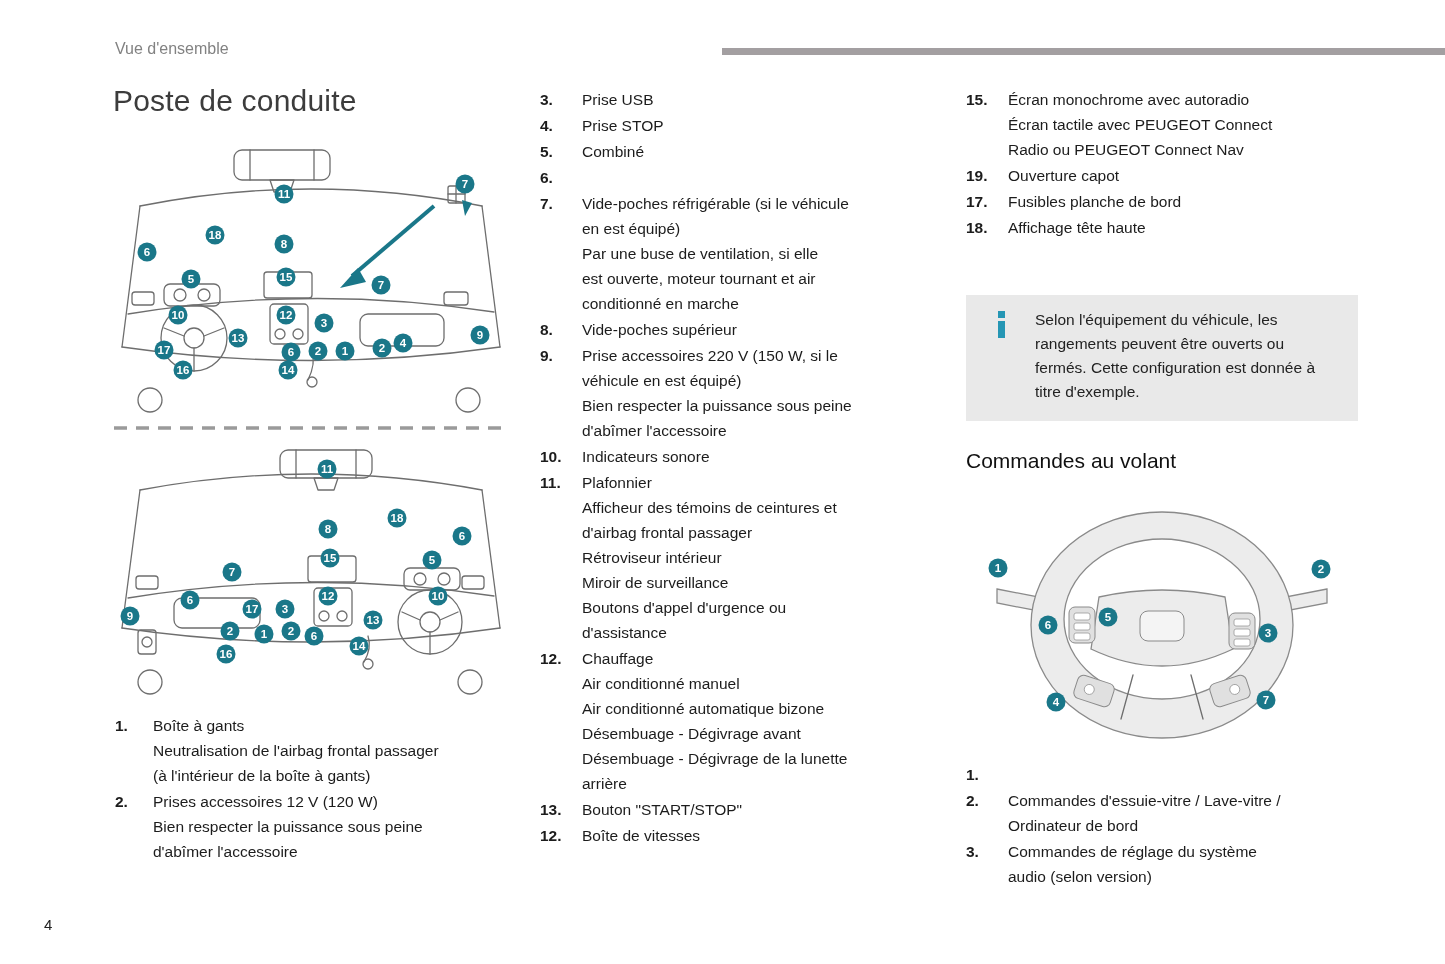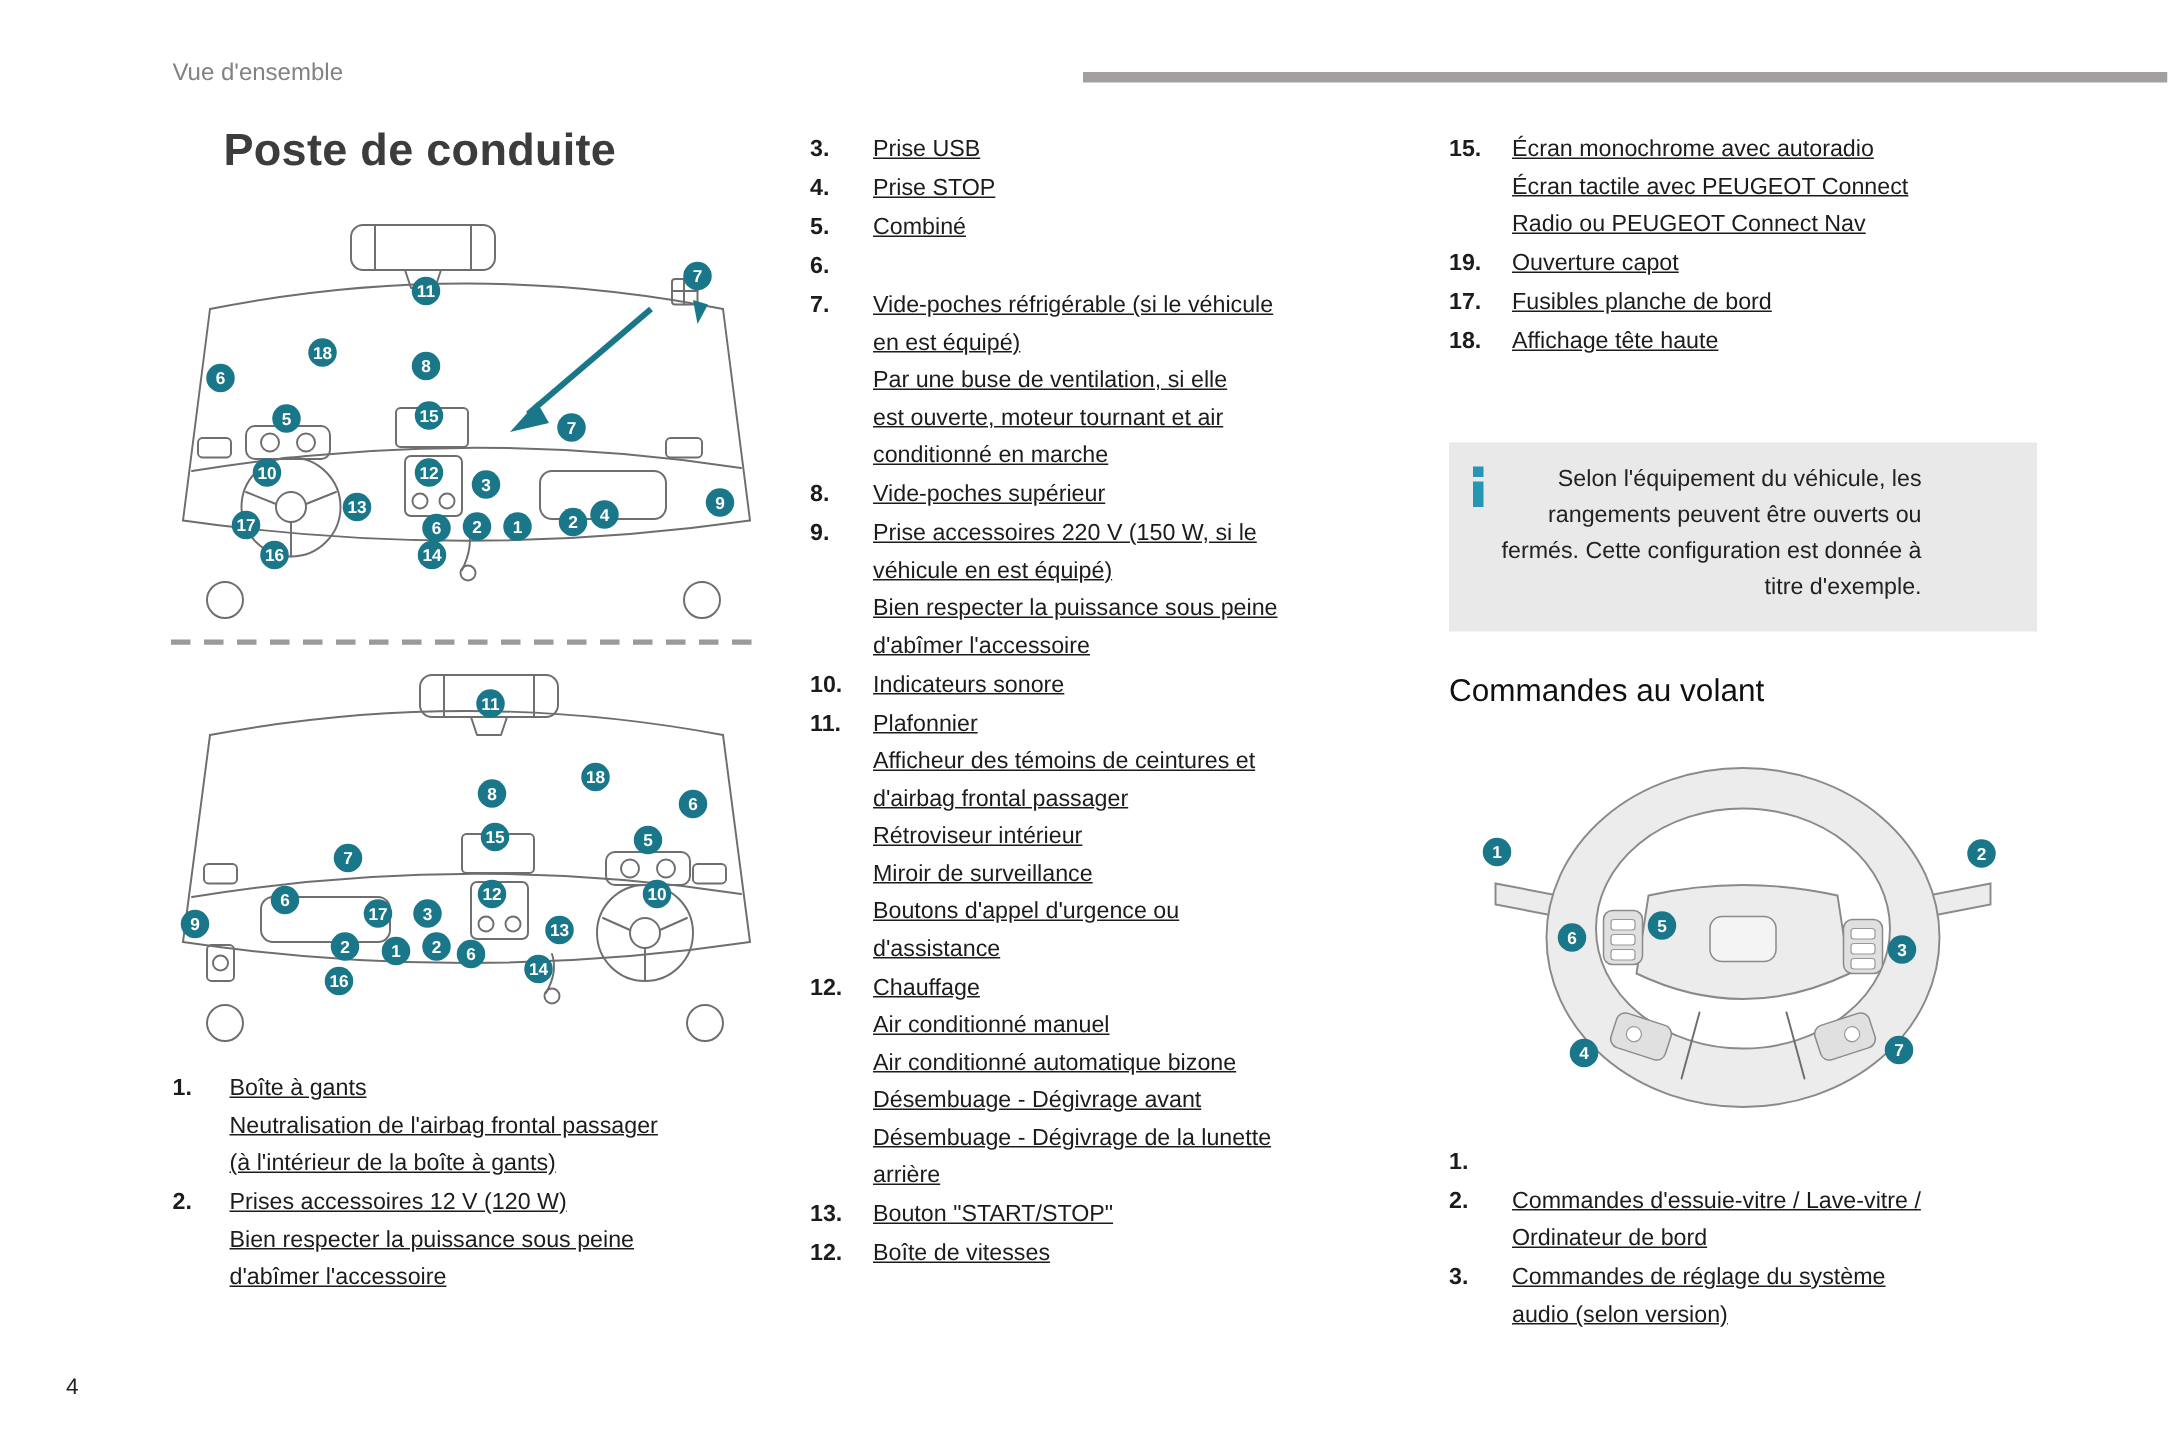--- a/index.html
+++ b/index.html
@@ -2,37 +2,37 @@
 <html style="--callout: #1a7789; --arrow: #1a7789; --info-blue: #2596b4; --top-bar: #a39fa1; --header-gray: #828282; --info-bg: #e9e9e9; --art-stroke: #6e6e6e;"><head>
 <meta charset="utf-8">
 <title>Manual page</title>
 <style>
   * { margin:0; padding:0; box-sizing:border-box; }
   body { font-family:"Liberation Sans", sans-serif; background:#ffffff; color:#1c1c1c; }
   .page { position:relative; width:1445px; height:964px; background:#fff; overflow:hidden; }
 
   .header-label { position:absolute; left:115px; top:40px; font-size:16px; color:var(--header-gray,#828282); }
   .top-bar { position:absolute; left:722px; top:48px; width:723px; height:7px; background:var(--top-bar,#a39fa1); }
-  .page-title { position:absolute; left:113px; top:84px; font-size:30px; font-weight:700; color:#3c3c3c; letter-spacing:0.2px;margin-left:36px; }
+  .page-title { position:absolute; left:113px; top:84px; font-size:30px; font-weight:400; color:#3c3c3c; letter-spacing:0.2px; }
   .section-title { position:absolute; left:966px; top:449px; font-size:21px; font-weight:400; color:#101010; }
   .page-num { position:absolute; left:44px; top:916px; font-size:15px; color:#222; }
 
   .num-list { position:absolute; font-size:15.5px; line-height:25px; }
   .li-row { display:flex; margin-bottom:1px; }
   .li-num { flex:0 0 42px; font-weight:700; }
   #list-left .li-num { flex:0 0 38px; }
-  .li-text { white-space:pre-line;text-decoration:underline; }
+  .li-text { white-space:pre-line; }
 
   #list-left  { left:115px; top:713px; width:415px; }
   #list-mid   { left:540px; top:87px;  width:385px; }
   #list-right { left:966px; top:87px;  width:405px; }
   #list-wheel { left:966px; top:762px; width:405px; }
 
   .info-box { position:absolute; left:966px; top:295px; width:392px; min-height:126px;
-              background:var(--info-bg,#e9e9e9); padding:13px 14px 14px 16px; display:flex; gap:11px;text-align:right; }
+              background:var(--info-bg,#e9e9e9); padding:13px 14px 14px 32px; display:flex; gap:29px; }
   .info-icon { flex:0 0 8px; padding-top:3px; }
   .info-icon .dot  { width:7px; height:7px;  background:var(--info-blue,#2596b4); margin-bottom:3px; }
   .info-icon .stem { width:7px; height:17px; background:var(--info-blue,#2596b4); }
   .info-text { font-size:15.5px; line-height:24px; white-space:pre-line; color:#222; }
 
   .illus { position:absolute; }
   #dash1 { left:112px; top:142px; }
   #dash2 { left:112px; top:448px; }
   #wheel { left:983px; top:503px; }
 

